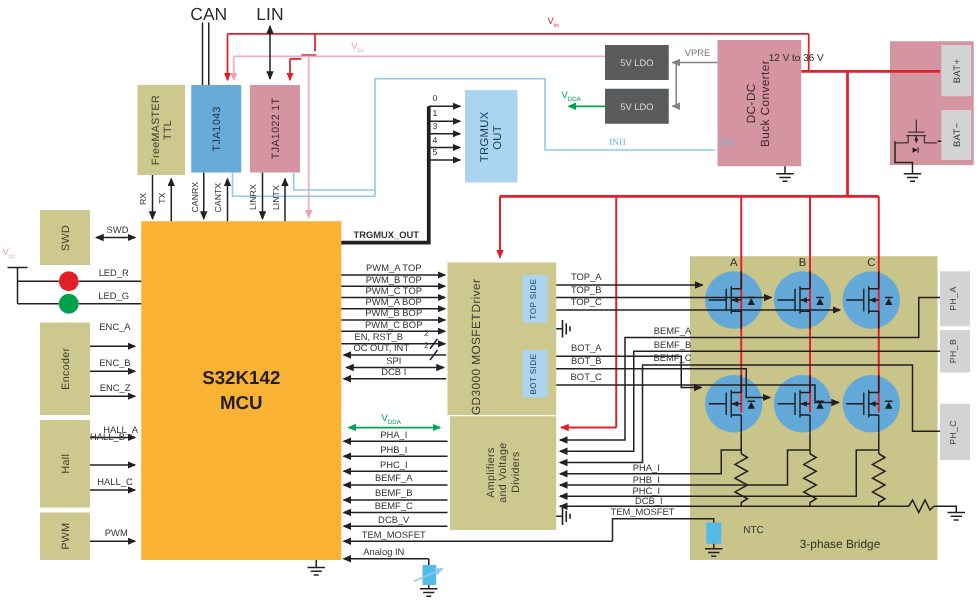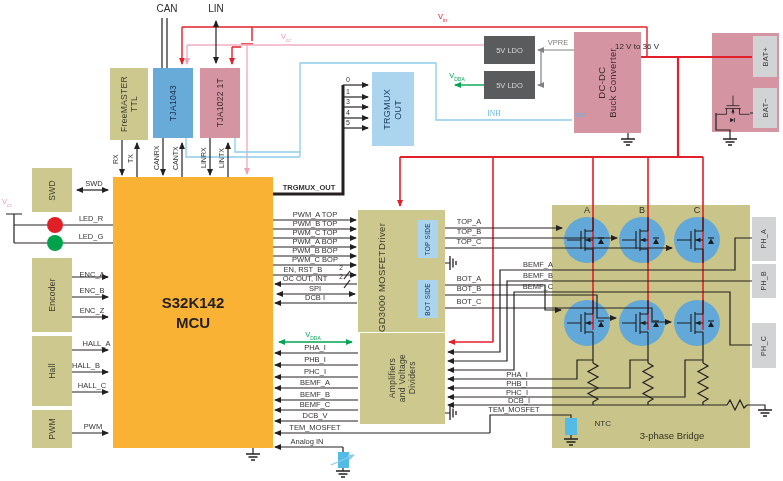--- a/index.html
+++ b/index.html
@@ -11,21 +11,21 @@
   .pinkb{background:#d494a1;color:#3d2830;}
   .ltblue{background:#abd5ee;color:#17375e;}
   .grayb{background:#d2d3d4;color:#3a3a3c;}
   .darkb{background:#5a5b5d;color:#d6d7d8;font-size:7.5px;}
   .orange{background:#f9b233;color:#231f20;text-align:center;}
   .vt{writing-mode:vertical-rl;transform:rotate(180deg);font-size:8.5px;line-height:1.2;letter-spacing:.3px;}
   .vt div{white-space:nowrap;}
   .sig{position:absolute;font-size:7.5px;line-height:1;color:#333335;text-align:center;white-space:nowrap;}
   .vsig{position:absolute;writing-mode:vertical-rl;transform:rotate(180deg);font-size:7px;color:#333335;
         display:flex;align-items:center;justify-content:center;}
-  .big{font-size:10px;color:#2b2b2d;}
+  .big{font-size:14px;color:#2b2b2d;}
   .red{color:#e2202b;}.pink{color:#ef9cb2;}.green{color:#00a551;}.bluet{color:#68b6e3;font-family:Liberation Serif, serif;}.grayt{color:#77787b;}
   .led{position:absolute;width:16px;height:16px;border-radius:50%;}
   .wires{position:absolute;left:0;top:0;}
   sub{font-size:5px;}
 </style>
 </head>
 <body>
 
 <div class="stage">
 
@@ -290,25 +290,25 @@
   <div class="sig grayt" style="left:544px;top:39px;width:28px">VPRE</div>
   <div class="sig green" style="left:443px;top:72px;width:28px"><span>V</span><sub>DDA</sub></div>
   <div class="sig bluet" style="left:482px;top:110px;width:24px">INH</div>
   <div class="sig bluet" style="left:575px;top:112px;width:18px;font-size:6.5px;text-align:left">INH</div>
   <div class="sig big" style="left:608px;top:43px;width:58px;font-size:8px">12 V to 36 V</div>
 
   <div class="sig" style="left:78px;top:180px;width:32px">SWD</div>
   <div class="sig pink" style="left:2px;top:198px;width:22px;text-align:left"><span>V</span><sub>cc</sub></div>
   <div class="sig" style="left:72px;top:215px;width:38px">LED_R</div>
   <div class="sig" style="left:72px;top:233px;width:38px">LED_G</div>
-  <div class="sig" style="left:74px;top:271px;width:36px">ENC_A</div>
+  <div class="sig" style="left:74px;top:258px;width:36px">ENC_A</div>
   <div class="sig" style="left:74px;top:287px;width:36px">ENC_B</div>
   <div class="sig" style="left:74px;top:307px;width:36px">ENC_Z</div>
   <div class="sig" style="left:72px;top:340px;width:49px">HALL_A</div>
-  <div class="sig" style="left:72px;top:362px;width:20px">HALL_B</div>
+  <div class="sig" style="left:72px;top:346px;width:20px">HALL_B</div>
   <div class="sig" style="left:72px;top:382px;width:40px">HALL_C</div>
   <div class="sig" style="left:76px;top:423px;width:34px">PWM</div>
 
   <div class="vsig" style="left:110px;top:142px;width:11px;height:34px">RX</div>
   <div class="vsig" style="left:125px;top:142px;width:11px;height:34px">TX</div>
   <div class="vsig" style="left:151px;top:139px;width:11px;height:38px">CANRX</div>
   <div class="vsig" style="left:170px;top:139px;width:11px;height:38px">CANTX</div>
   <div class="vsig" style="left:198px;top:139px;width:11px;height:38px">LINRX</div>
   <div class="vsig" style="left:216px;top:139px;width:11px;height:38px">LINTX</div>
 

